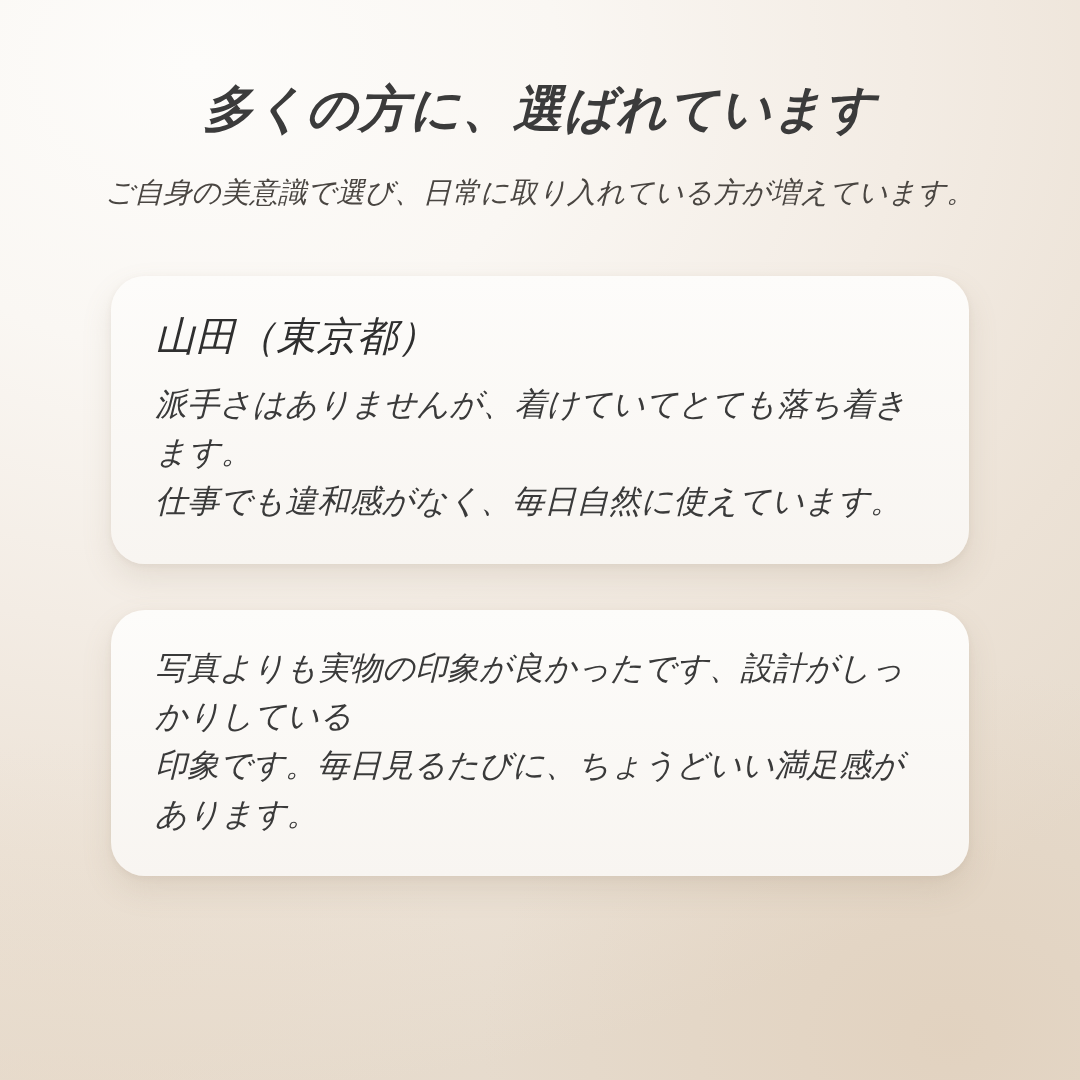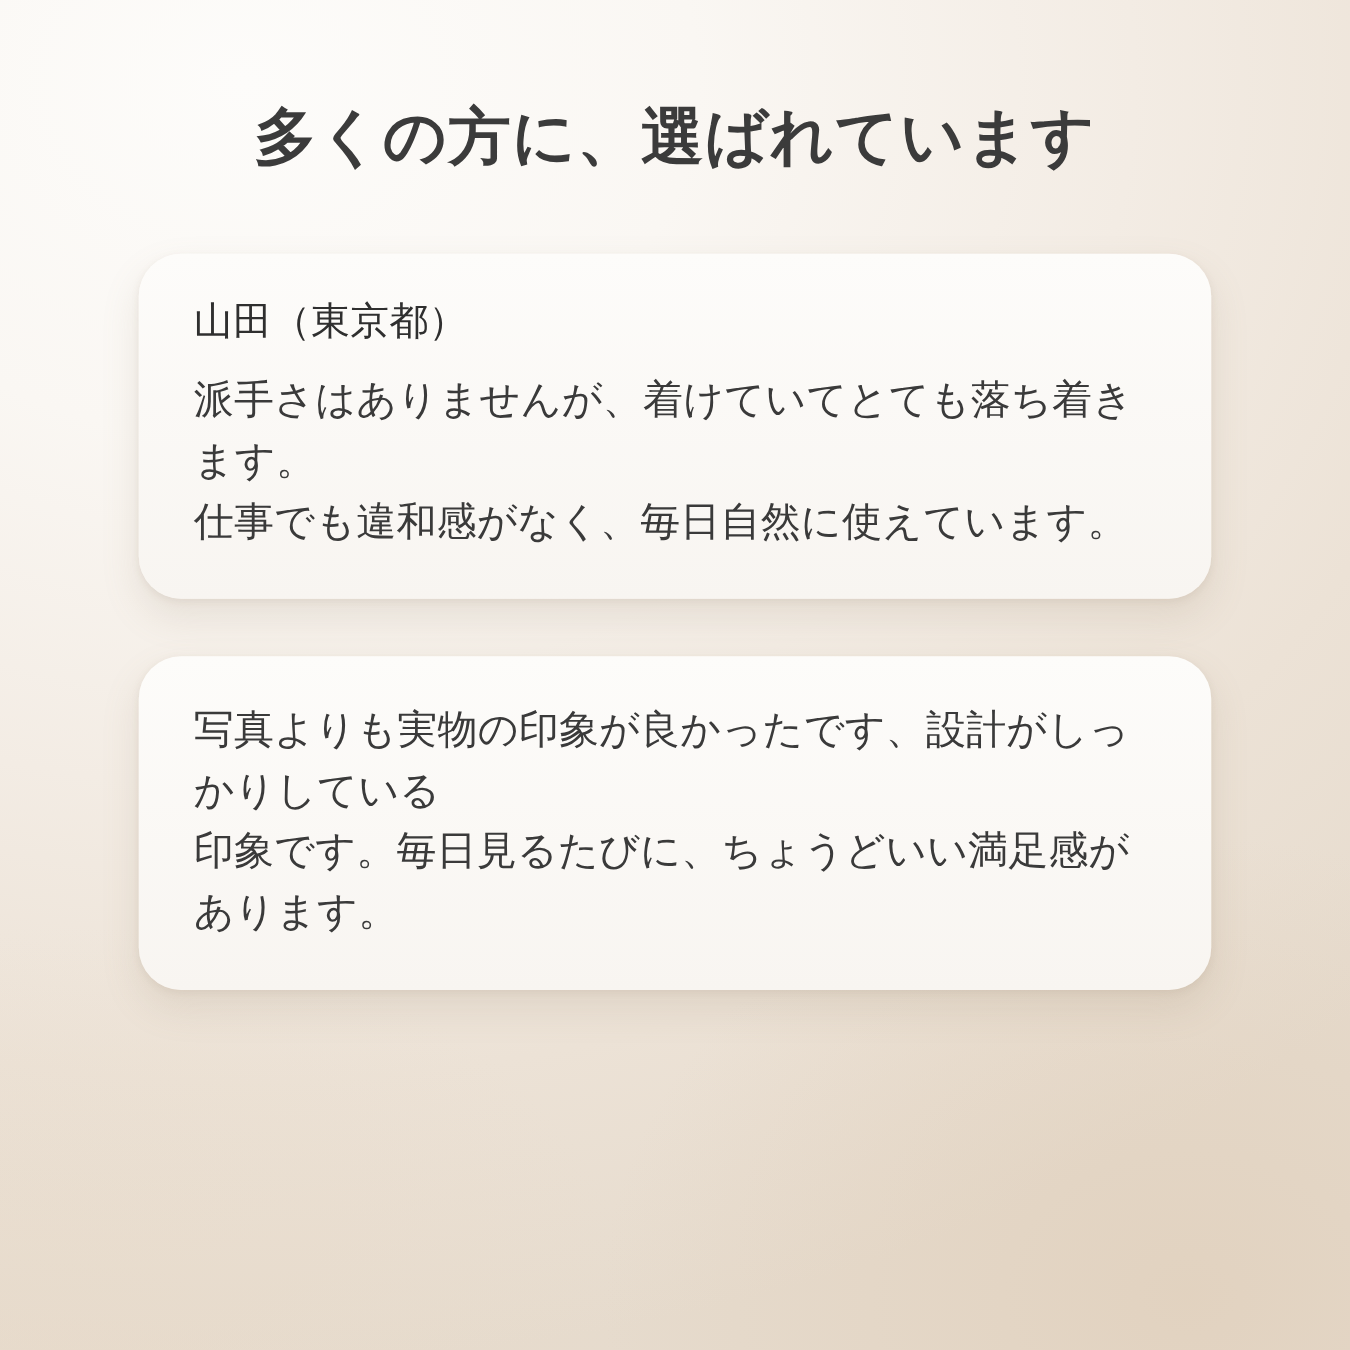--- a/index.html
+++ b/index.html
@@ -15,20 +15,21 @@
   }
 
   .page {
     position: relative;
     width: 1080px;
     height: 1080px;
     box-sizing: border-box;
     background:
       radial-gradient(120% 95% at 18% 6%, #fdfcfa 0%, #faf7f3 28%, #f3ece4 55%, #ece2d6 78%, #e6dbcd 100%);
     overflow: hidden;
+    font-style: italic;
   }
   .page::after {
     content: "";
     position: absolute;
     inset: 0;
     background:
       radial-gradient(70% 55% at 88% 96%, rgba(222,203,181,0.55) 0%, rgba(222,203,181,0.0) 62%),
       radial-gradient(60% 45% at 6% 100%, rgba(232,218,201,0.45) 0%, rgba(232,218,201,0) 70%);
     pointer-events: none;
   }
@@ -69,21 +70,21 @@
 
   .card {
     background: linear-gradient(180deg, #fdfcfa 0%, #f8f5f1 100%);
     border-radius: 34px;
     padding: 34px 44px 38px 44px;
     box-shadow: 0 14px 30px rgba(148,128,106,0.16),
                 0 2px 6px rgba(148,128,106,0.10);
   }
 
   .card-name {
-    font-size: 31px;
+    font-size: 40px;
     font-weight: 400;
     color: #2f2f2f;
     letter-spacing: 0.01em;
     line-height: 1.3;
     margin-bottom: 18px;
   }
 
   .card-body {
     font-size: 32px;
     font-weight: 400;
@@ -94,20 +95,21 @@
   }
 </style>
 </head>
 <body>
 
 <div class="page">
   <div class="content">
 
     <h1 class="headline">多くの方に、選ばれています</h1>
 
+    <p class="subhead">ご自身の美意識で選び、日常に取り入れている方が増えています。</p>
 
     <div class="cards">
 
       <div class="card">
         <div class="card-name">山田（東京都）</div>
         <div class="card-body">派手さはありませんが、着けていてとても落ち着きます。
 仕事でも違和感がなく、毎日自然に使えています。</div>
       </div>
 
 

